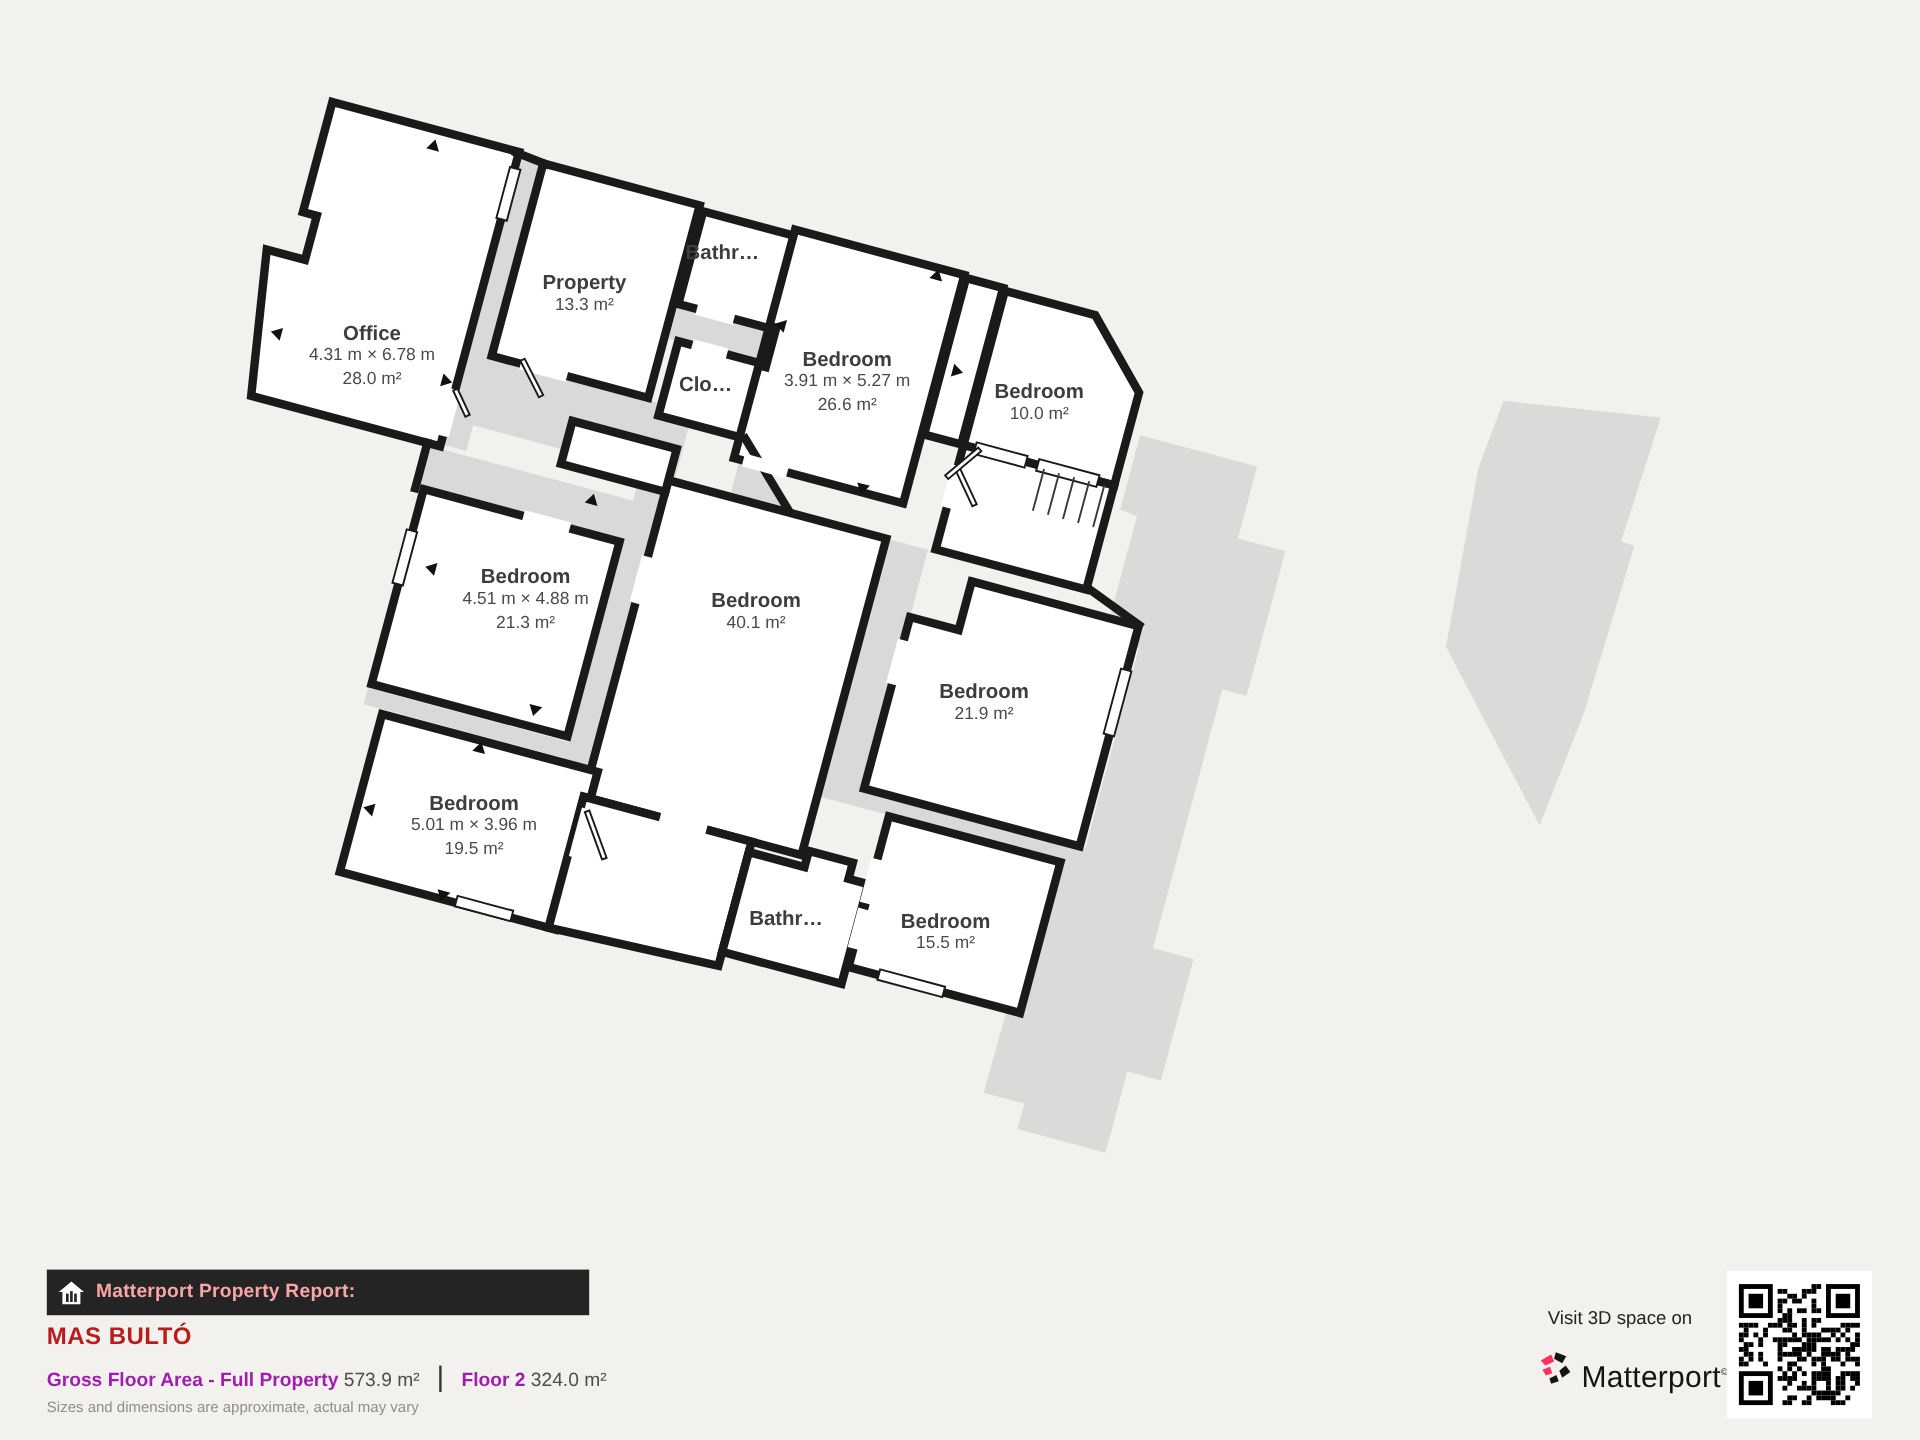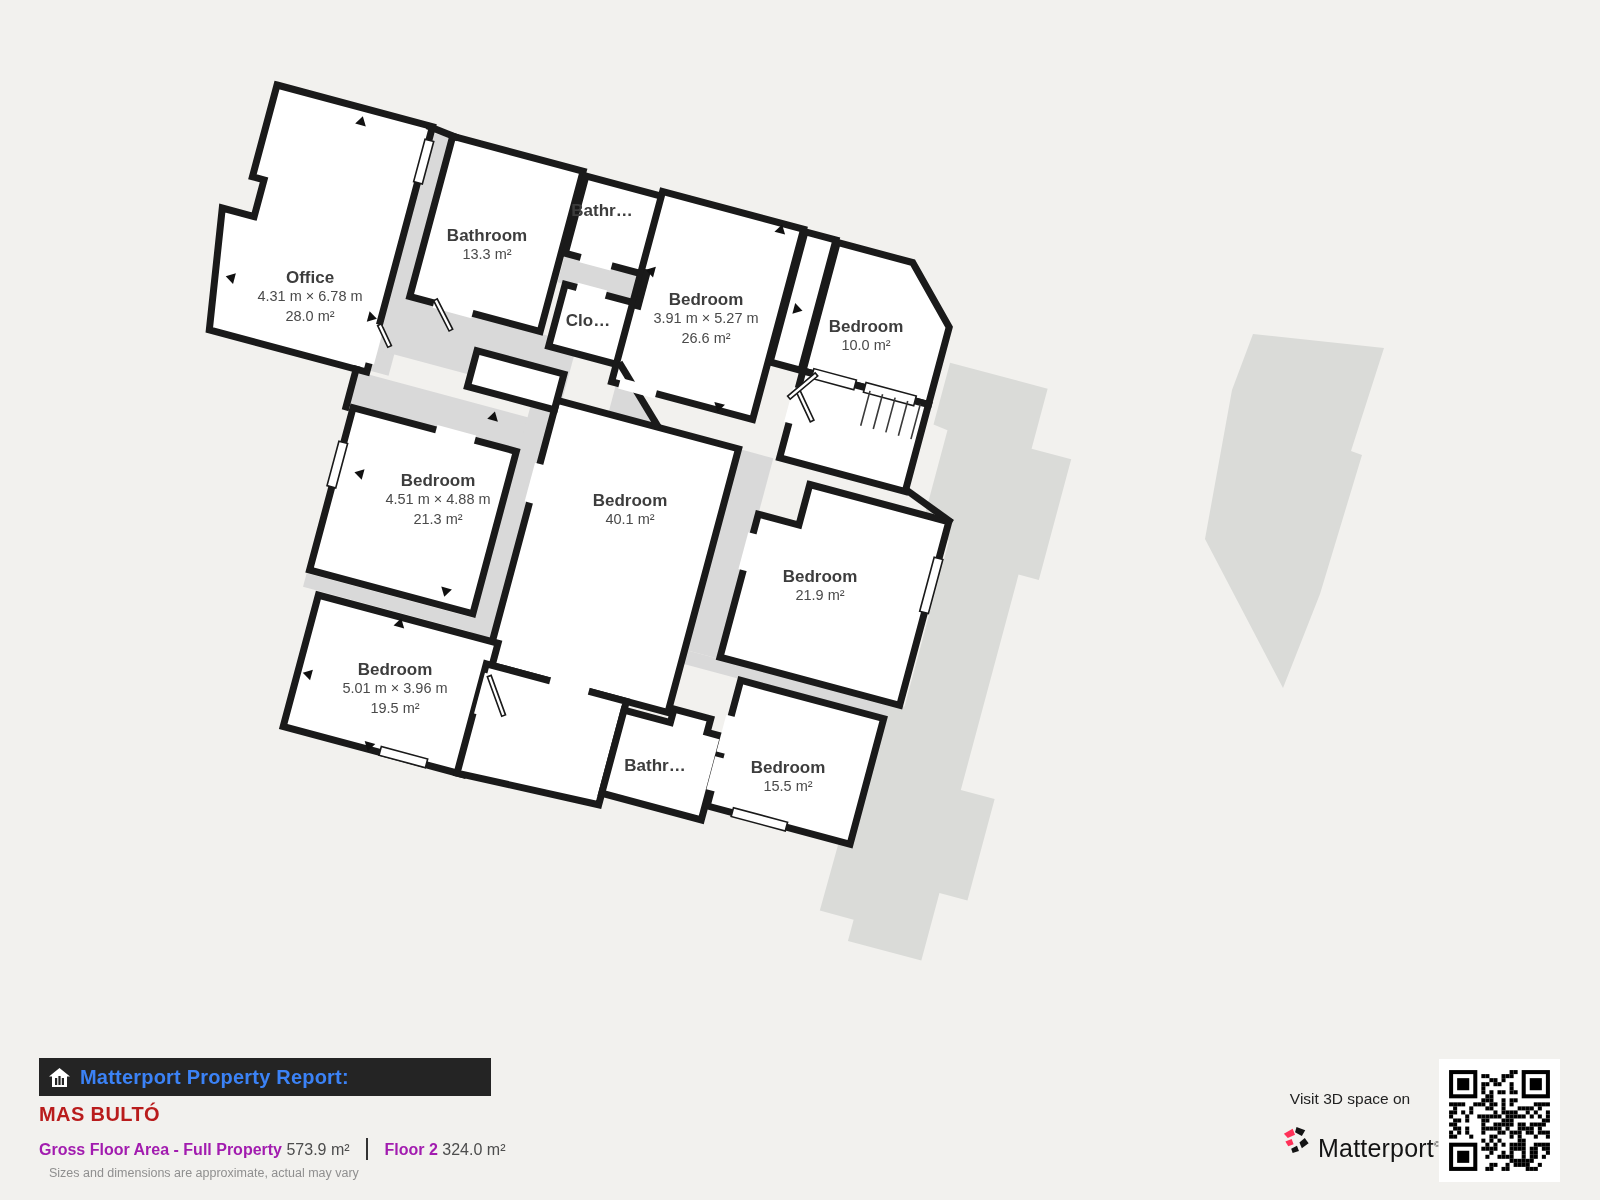--- a/index.html
+++ b/index.html
@@ -5,27 +5,27 @@
   html,body{margin:0;padding:0;}
   body{font-family:"Liberation Sans","DejaVu Sans",sans-serif;background:#f2f1ee;}
   #stage{position:relative;width:1600px;height:1200px;background:#f2f1ee;overflow:hidden;}
   #plan-svg{position:absolute;left:0;top:0;}
   .room-label{position:absolute;width:220px;margin-left:-110px;text-align:center;color:#3d3d3d;pointer-events:none;}
   .room-label .rn{display:block;font-size:17px;font-weight:bold;line-height:19px;color:#3d3d3d;}
   .room-label .rv{display:block;font-size:14.5px;font-weight:normal;line-height:19.5px;color:#4a4a4a;}
   
   .report-bar{position:absolute;left:39px;top:1058px;width:452px;height:38px;background:#242424;display:flex;align-items:center;}
   .report-bar .hicon{margin-left:10px;display:inline-block;line-height:0;}
-  .report-bar .btxt{color:#3b82f6;font-size:20px;font-weight:bold;margin-left:10px;letter-spacing:.2px;}
+  .report-bar .btxt{color:#fca5a5;font-size:16px;font-weight:bold;margin-left:10px;letter-spacing:.2px;}
   .prop-name{position:absolute;left:39px;top:1103px;font-size:20px;font-weight:bold;color:#b91c1c;letter-spacing:.4px;}
   .area-line{position:absolute;left:39px;top:1138px;font-size:16px;color:#3a3a3a;}
   .area-line .b{font-weight:bold;color:#a21caf;}
   .area-line .v{font-weight:normal;color:#4d4d4d;}
   .area-line .sep{display:inline-block;width:2px;height:22px;background:#333333;margin:0 12px;vertical-align:-5px;}
-  .disclaimer{position:absolute;left:49px;top:1166px;font-size:12.5px;color:#8f8f8f;}
+  .disclaimer{position:absolute;left:39px;top:1166px;font-size:12.5px;color:#8f8f8f;}
   .cta{position:absolute;left:1255px;top:1090px;width:190px;text-align:center;}
   .cta .visit{font-size:15.5px;color:#222222;}
   .brand-row{position:absolute;left:1281px;top:1114px;display:flex;align-items:center;}
   .brand-row .wordmark{font-family:Liberation Sans, sans-serif;font-size:25px;color:#141414;margin-left:6px;letter-spacing:.2px;margin-top:20px;}
   .brand-row sup{font-size:8px;color:#222;vertical-align:10px;}
   .qr-wrap{position:absolute;left:1439px;top:1059px;width:121px;height:123px;background:#ffffff;}
 </style>
 </head>
 <body>
 
@@ -134,21 +134,21 @@
       </g>
     </g>
   </svg>
 
   <div class="room-label" style="left:310px;top:268px">
     <span class="rn">Office</span>
     <span class="rv">4.31 m × 6.78 m</span>
     <span class="rv">28.0 m²</span>
   </div>
   <div class="room-label" style="left:487px;top:226px">
-    <span class="rn">Bathroom</span>
+    <span class="rn">Property</span>
     <span class="rv">13.3 m²</span>
   </div>
   <div class="room-label" style="left:602px;top:201px">
     <span class="rn">Bathr…</span>
   </div>
   <div class="room-label" style="left:588px;top:311px">
     <span class="rn">Clo…</span>
   </div>
   <div class="room-label" style="left:706px;top:290px">
     <span class="rn">Bedroom</span>

